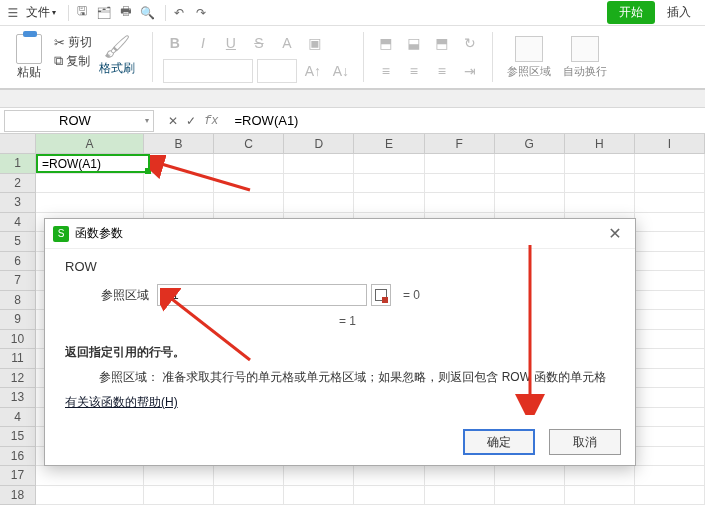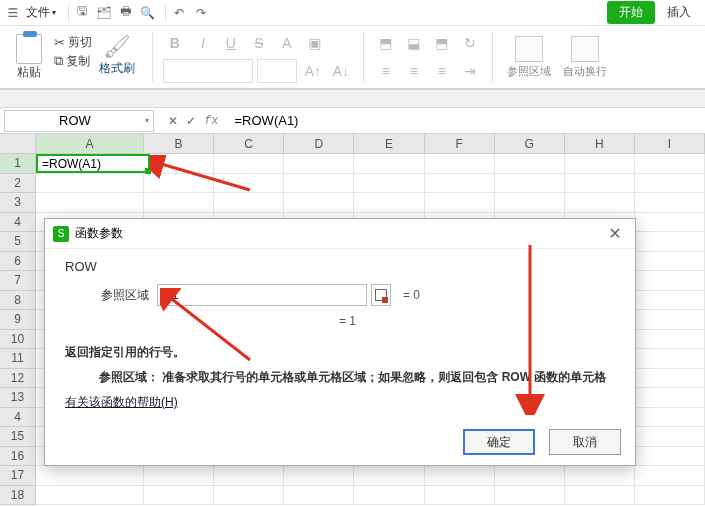--- a/index.html
+++ b/index.html
@@ -64,21 +64,21 @@
   .dlg-fn { font-weight:normal; margin:2px 0 10px 6px; font-size:13px; }
   .param-row { display:flex; align-items:center; margin:6px 0 6px 20px; }
   .param-label { width:70px; text-align:right; margin-right:8px; }
   .param-input { width:210px; height:22px; border:1px solid #bbb; padding:0 6px; font-family:Consolas,monospace; font-size:12px; display:flex; align-items:center; }
   .ref-btn { width:20px; height:22px; border:1px solid #bbb; margin-left:4px; display:flex; align-items:center; justify-content:center; position:relative; }
   .ref-btn::before { content:''; width:10px; height:10px; border:1px solid #666; }
   .ref-btn::after { content:''; position:absolute; width:6px; height:6px; background:#c0392b; bottom:2px; right:2px; }
   .eq-txt { margin-left:12px; color:#555; }
   .eq-center { text-align:center; margin:8px 0; color:#555; }
   .desc { margin:16px 0 8px 6px;font-weight:bold; }
-  .desc-param { margin:8px 0 8px 40px;font-weight:bold; }
+  .desc-param { margin:8px 0 8px 40px; }
   .result-row { margin:14px 0 6px 6px; }
   .help-link { color:#0f172a; text-decoration:underline; margin-left:6px; }
   .dlg-btns { position:absolute; bottom:10px; right:14px; display:flex; gap:14px; }
   .dlg-btn { width:72px; height:26px; border:1px solid #999; background:#f5f5f5; display:flex; align-items:center; justify-content:center; }
   .dlg-btn.primary { border:2px solid #3a76d6; }
 
   
   .arrow { position:absolute; z-index:20; pointer-events:none; }
 </style>
 </head>

